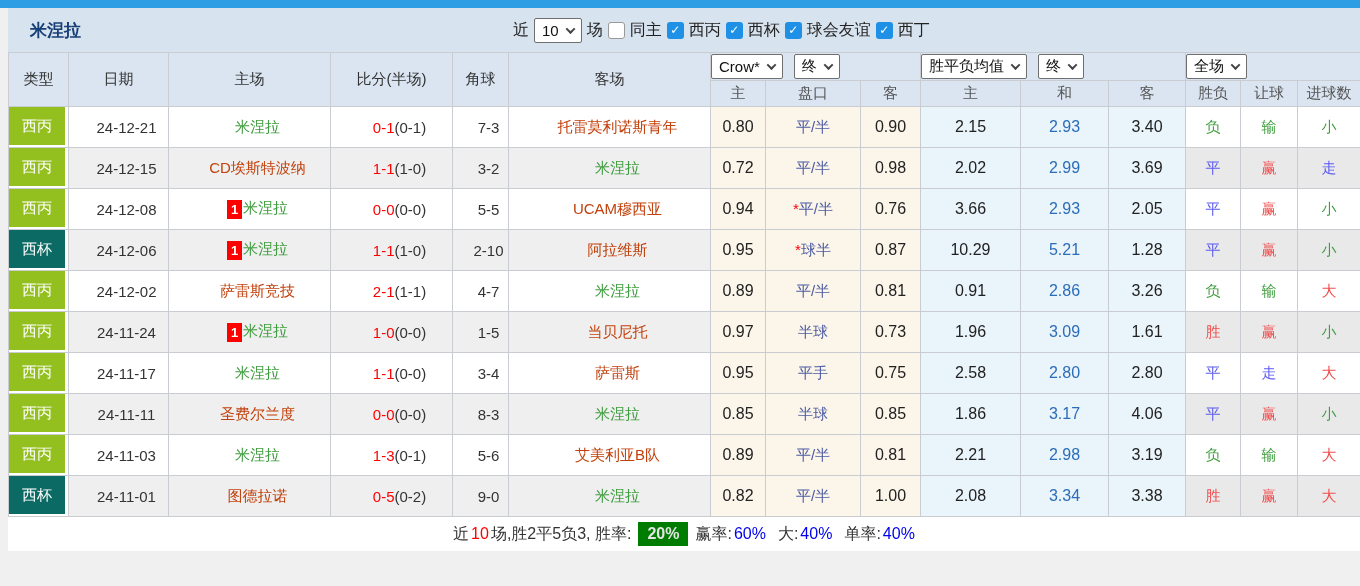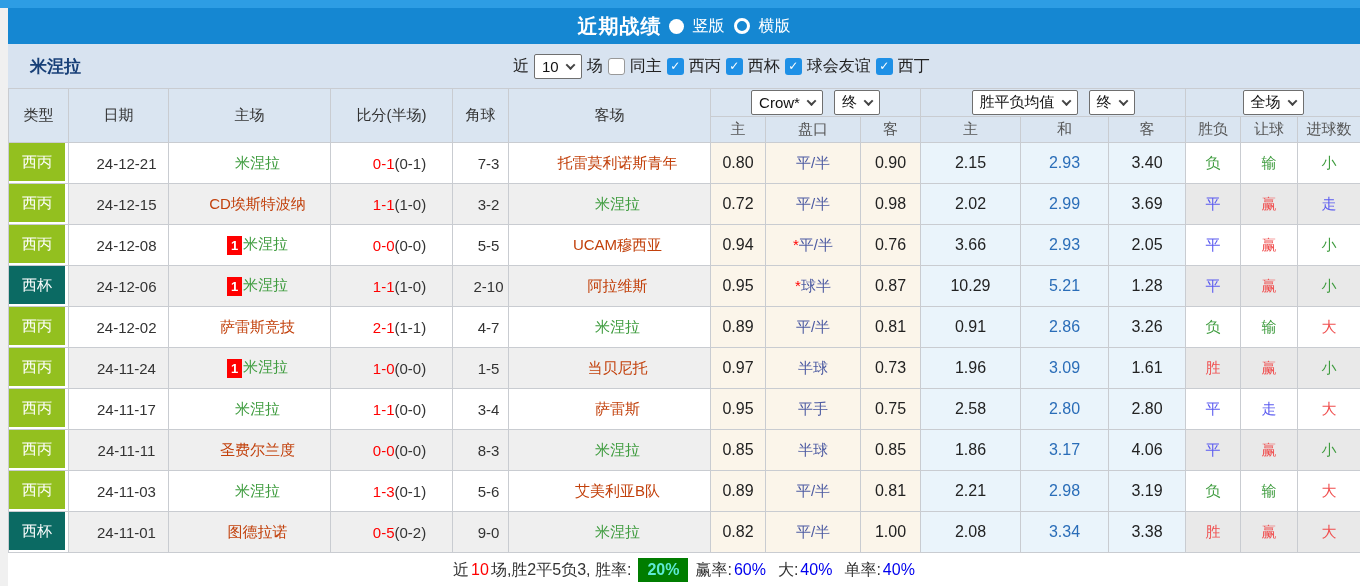--- a/index.html
+++ b/index.html
@@ -26,21 +26,21 @@
   .cb.off { background:#fff; border:1px solid #999; }
 
   
   table { border-collapse:collapse; table-layout:fixed; width:1352px; background:#fff; }
   td,th { border:1px solid #c9ccd1; text-align:center; overflow:hidden; white-space:nowrap; font-weight:normal; }
   thead th { background:#dae5f1; color:#333; font-size:15px; }
   tr.h1 th { height:28px; }
   tr.h2 th { height:26px; color:#555; }
   tbody td { height:41px; font-size:15px; color:#333; }
   .selcell { background:#dae5f1; }
-  .selgroup { display:flex; justify-content:center; gap:11px; }
+  .selgroup { display:flex; gap:11px; }
 
   td.c-type { padding:0 3px 2px 0; background:#fff; }
   .lgbadge { display:flex; width:100%; height:100%; align-items:center; justify-content:center; color:#fff; font-size:15px; }
   .lg-green { background:#93c01f; }
   .lg-teal  { background:#0b6a63; }
 
   td.pl { background:#fff;padding-left:16px; }
   tr.stripe td.pl { background:#efefef;text-align:center; }
   td.c-res { background:#fff; font-size:15px; }
   tr.stripe td.c-res { background:#e9e9e9; }
@@ -52,36 +52,29 @@
   .star { color:#f00; }
   .rank { display:inline-block; background:#f00; color:#fff; font-size:13px; font-weight:bold; width:15px; height:19px; line-height:19px; margin-right:1px; vertical-align:middle; }
   .self { color:#3f9c3f; } .team { color:#c2410c; }
   .ft { color:#f00; } .ht { color:#333; }
   .t-red { color:#f05050; } .t-green { color:#3f9c3f; } .t-blue { color:#5a5af0; }
 
   
   .summary { height:34px; background:#fff; display:flex; align-items:center; justify-content:center; gap:2px; font-size:16px; color:#333; }
   .summary .red { color:#f00; }
   .summary .blue { color:#0000ee; }
-  .badge20 { background:#007d00; color:#5eead4; font-weight:bold; padding:3px 9px; margin:12px 5px; }
+  .badge20 { background:#007d00; color:#e5e5e5; font-weight:bold; padding:3px 9px; margin:12px 5px; }
   .sp { margin-left:10px; }
 </style>
 </head>
 <body>
 
 <div class="topstrip"></div>
 <div class="app">
 
-  <div class="titlebar">
-    <span class="title">近期战绩</span>
-    <span class="radio-filled"></span>
-    <span class="rlabel">竖版</span>
-    <span class="radio-ring"></span>
-    <span class="rlabel">横版</span>
-  </div>
 
   <div class="filterbar">
     <span class="teamname">米涅拉</span>
     <div class="controls">
       <span>近</span>
       <span class="sel">
           <span>10</span>
           <span class="chev"></span>
         </span>
       <span>场</span>

